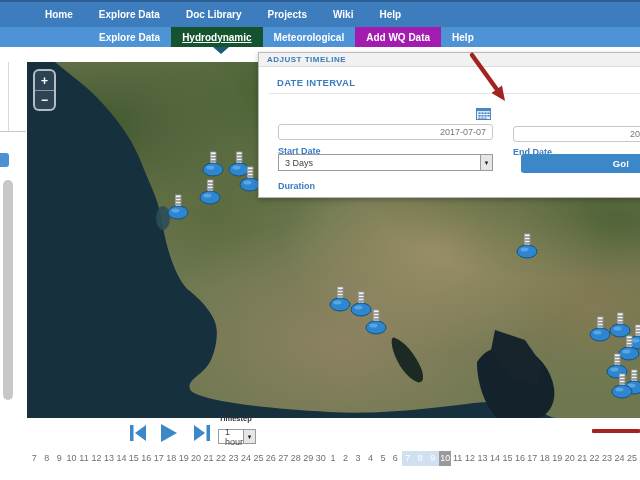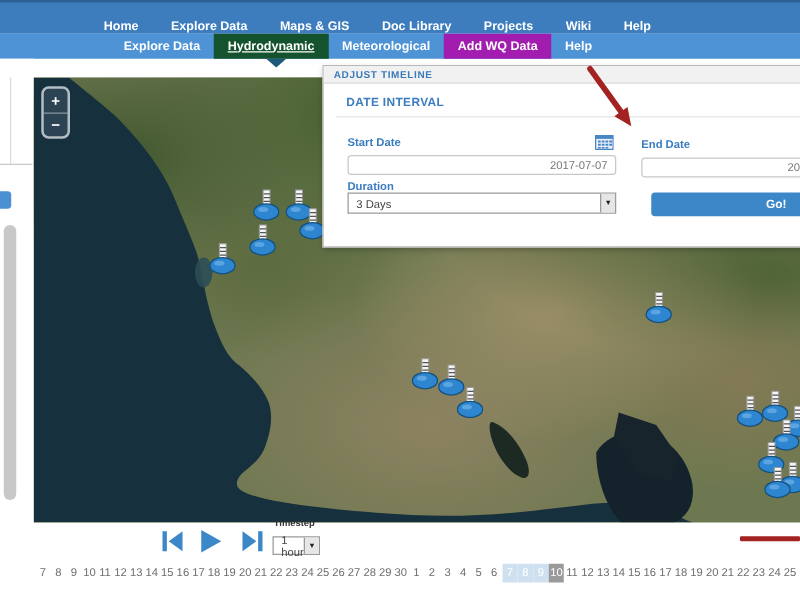--- a/index.html
+++ b/index.html
@@ -3,21 +3,21 @@
 <meta charset="utf-8">
 <style>
   * { margin:0; padding:0; box-sizing:border-box; }
   html,body { width:640px; height:480px; overflow:hidden; background:#fff;
     font-family:"Liberation Sans", sans-serif; }
   .app { position:relative; width:640px; height:480px; overflow:hidden; background:#fff; }
 
   
   .nav1 { position:absolute; left:0; top:0; width:640px; height:27px;
     background:#3e7dbd; border-top:2px solid #2c5f93;
-    display:flex; align-items:flex-end; padding-left:70px; }
+    display:flex; align-items:center; padding-left:32px; }
   .nav1 .nav-item { color:#fff; font-size:10px; font-weight:bold; padding:0 13px; cursor:pointer; }
   .nav2 { position:absolute; left:0; top:27px; width:640px; height:20px;
     background:#4d93d6; display:flex; align-items:stretch; padding-left:88px; }
   .nav2 .nav-item { color:#fff; font-size:10px; font-weight:bold; padding:0 11px;
     display:flex; align-items:center; cursor:pointer; }
   .nav2 .nav-item.active { background:#14532d; text-decoration:underline; }
   .nav2 .nav-item.highlight { background:#a21caf; }
   .tab-notch { position:absolute; left:213px; top:47px; width:0; height:0;
     border-left:8px solid transparent; border-right:8px solid transparent;
     border-top:7px solid #1d5a7a; }
@@ -56,21 +56,21 @@
   
   .panel { position:absolute; left:258px; top:52px; width:420px; height:146px;
     background:#fff; border:1px solid #b9b9b9; box-shadow:0 2px 5px rgba(0,0,0,.25); }
   .panel-header { height:14px; background:#f1f1f1; border-bottom:1px solid #dcdcdc;
     display:flex; align-items:center; padding-left:8px; }
   .panel-title { color:#3a7ab8; font-size:8px; font-weight:bold; letter-spacing:.5px; }
   .panel-body { position:relative; height:131px; }
   .section-title { position:absolute; left:18px; top:10px; color:#3a7cc0;
     font-size:9.5px; font-weight:bold; letter-spacing:.3px; }
   .section-rule { position:absolute; left:10px; top:26px; right:8px; height:1px; background:#e3e3e3; }
-  .fld-label { position:absolute; color:#3a7cc0; font-size:9px; font-weight:bold; }
+  .fld-label { position:absolute; color:#3a7cc0; font-size:9px; font-weight:bold;margin-top:37px; }
   .lbl-start { left:19px; top:42px; } .lbl-end { left:254px; top:43px; }
   .lbl-duration { left:19px; top:77px; }
   .cal-icon { position:absolute; left:217px; top:40px; }
   .txt-input { position:absolute; height:16px; border:1px solid #c8c8c8; border-radius:3px;
     background:#fff; color:#777; font-size:9px; padding:0 6px;
     font-family:"Liberation Sans", sans-serif;text-align:right; }
   .inp-start { left:19px; top:57px; width:215px; }
   .inp-end { left:254px; top:59px; width:170px; }
   .sel-box { position:absolute; border:1px solid #9a9a9a; background:#fff;
     display:flex; align-items:stretch; cursor:pointer; }
@@ -106,21 +106,20 @@
   .axis span.current { background:#9a9a9a; color:#fff; }
 </style>
 </head>
 <body>
 
 <div class="app">
 
   <div class="nav1">
       <span class="nav-item">Home</span>
       <span class="nav-item">Explore Data</span>
-      <span class="nav-item">Maps &amp; GIS</span>
       <span class="nav-item">Doc Library</span>
       <span class="nav-item">Projects</span>
       <span class="nav-item">Wiki</span>
       <span class="nav-item">Help</span>
     </div>
 
   <div class="nav2">
       <span class="nav-item">Explore Data</span>
       <span class="nav-item active">Hydrodynamic</span>
       <span class="nav-item">Meteorological</span>

